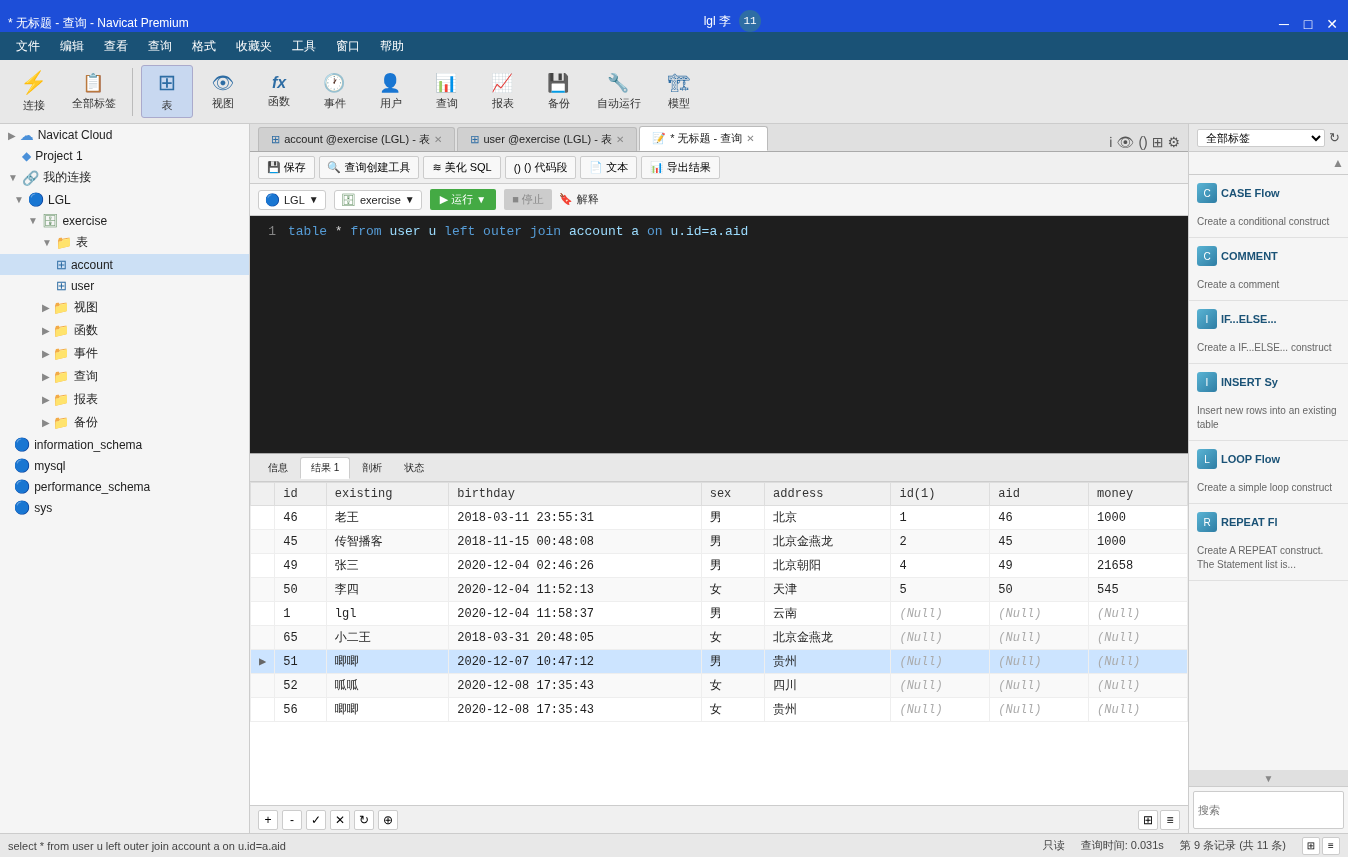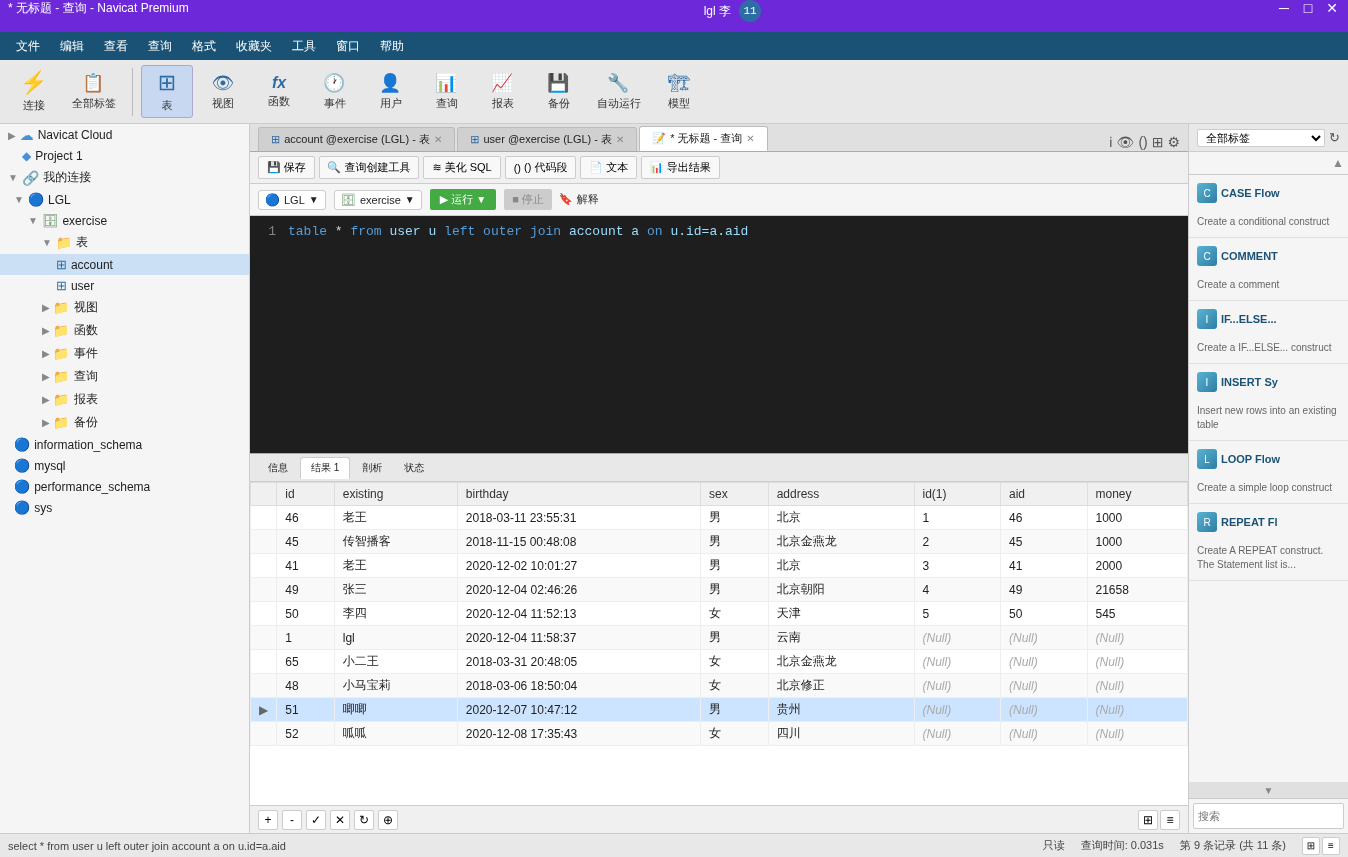--- a/index.html
+++ b/index.html
@@ -1,24 +1,24 @@
 <!DOCTYPE html>
 <html><head>
   <meta charset="utf-8">
   <style>
     * { box-sizing: border-box; margin: 0; padding: 0; }
     body { font-family: 'Microsoft YaHei', Arial, sans-serif; font-size: 12px; background: #f0f0f0; color: #222; overflow: hidden; width: 1348px; height: 857px; }
 
     
     .title-bar {
-      background: #6d28d9;
+      background: #1d4ed8;
       color: white;
       height: 32px;
       display: flex;
-      align-items: flex-start;
+      align-items: flex-end;
       padding: 0 8px;
       justify-content: space-between;
     }
     .title-bar .title { font-size: 12px; }
     .title-bar .win-controls { display: flex; gap: 8px; }
     .win-btn { width: 16px; height: 16px; display: inline-flex; align-items: center; justify-content: center; cursor: pointer; font-size: 14px; color: white; }
 
     
     .menu-bar {
       background: #1a5276;
@@ -239,20 +239,21 @@
       border-radius: 3px 3px 0 0;
       font-size: 10px;
     }
     .result-tab.active { background: white; border: 1px solid #ccc; border-bottom: 1px solid white; }
 
     
     .data-table-wrapper {
       flex: 1;
       overflow: auto;
       background: white;
+      font-family: Liberation Mono, monospace;
     }
     .data-table {
       width: 100%;
       border-collapse: collapse;
       font-size: 12px;
     }
     .data-table th {
       background: #f0f0f0;
       border: 1px solid #ddd;
       padding: 4px 8px;
@@ -736,31 +737,20 @@
                   <td>传智播客</td>
                   <td>2018-11-15 00:48:08</td>
                   <td>男</td>
                   <td>北京金燕龙</td>
                   <td>2</td>
                   <td>45</td>
                   <td>1000</td>
                 </tr>
                 <tr>
                   <td class="row-indicator"></td>
-                  <td>41</td>
-                  <td>老王</td>
-                  <td>2020-12-02 10:01:27</td>
-                  <td>男</td>
-                  <td>北京</td>
-                  <td>3</td>
-                  <td>41</td>
-                  <td>2000</td>
-                </tr>
-                <tr>
-                  <td class="row-indicator"></td>
                   <td>49</td>
                   <td>张三</td>
                   <td>2020-12-04 02:46:26</td>
                   <td>男</td>
                   <td>北京朝阳</td>
                   <td>4</td>
                   <td>49</td>
                   <td>21658</td>
                 </tr>
                 <tr>
@@ -789,49 +779,49 @@
                   <td class="row-indicator"></td>
                   <td>65</td>
                   <td>小二王</td>
                   <td>2018-03-31 20:48:05</td>
                   <td>女</td>
                   <td>北京金燕龙</td>
                   <td class="null-val">(Null)</td>
                   <td class="null-val">(Null)</td>
                   <td class="null-val">(Null)</td>
                 </tr>
-                <tr>
-                  <td class="row-indicator"></td>
-                  <td>48</td>
-                  <td>小马宝莉</td>
-                  <td>2018-03-06 18:50:04</td>
-                  <td>女</td>
-                  <td>北京修正</td>
-                  <td class="null-val">(Null)</td>
-                  <td class="null-val">(Null)</td>
-                  <td class="null-val">(Null)</td>
-                </tr>
                 <tr class="selected">
                   <td class="row-indicator">▶</td>
                   <td>51</td>
                   <td>唧唧</td>
                   <td>2020-12-07 10:47:12</td>
                   <td>男</td>
                   <td>贵州</td>
                   <td class="null-val">(Null)</td>
                   <td class="null-val">(Null)</td>
                   <td class="null-val">(Null)</td>
                 </tr>
                 <tr>
                   <td class="row-indicator"></td>
                   <td>52</td>
                   <td>呱呱</td>
                   <td>2020-12-08 17:35:43</td>
                   <td>女</td>
                   <td>四川</td>
+                  <td class="null-val">(Null)</td>
+                  <td class="null-val">(Null)</td>
+                  <td class="null-val">(Null)</td>
+                </tr>
+                <tr>
+                  <td class="row-indicator"></td>
+                  <td>56</td>
+                  <td>唧唧</td>
+                  <td>2020-12-08 17:35:43</td>
+                  <td>女</td>
+                  <td>贵州</td>
                   <td class="null-val">(Null)</td>
                   <td class="null-val">(Null)</td>
                   <td class="null-val">(Null)</td>
                 </tr>
               </tbody>
           </table>
         </div>
 
         <div class="table-footer">
           <button class="footer-btn">+</button>
@@ -909,21 +899,21 @@
           <span class="flow-item-title">REPEAT Fl</span>
         </div>
         <div class="flow-item-desc">Create A REPEAT construct. The Statement list is...</div>
       </div>
     </div>
 
     <div style="height:16px;background:#e0e0e0;display:flex;align-items:center;justify-content:center;">
       <span style="font-size:10px;color:#888;cursor:pointer;">▼</span>
     </div>
     <div class="right-panel-search">
-      <input type="text" placeholder="搜索" style="width: 100%; border: 1px solid rgb(204, 204, 204); padding: 6px 4px; font-size: 11px; border-radius: 2px;">
+      <input type="text" placeholder="搜索" style="width: 100%; border: 1px solid rgb(204, 204, 204); padding: 12px 4px; font-size: 11px; border-radius: 2px;">
     </div>
   </div>
 
 </div>
 
 <div class="status-bar">
   <span>select * from user u left outer join account a on u.id=a.aid</span>
   <div class="status-spacer"></div>
   <span>只读</span>
   <span>查询时间: 0.031s</span>

